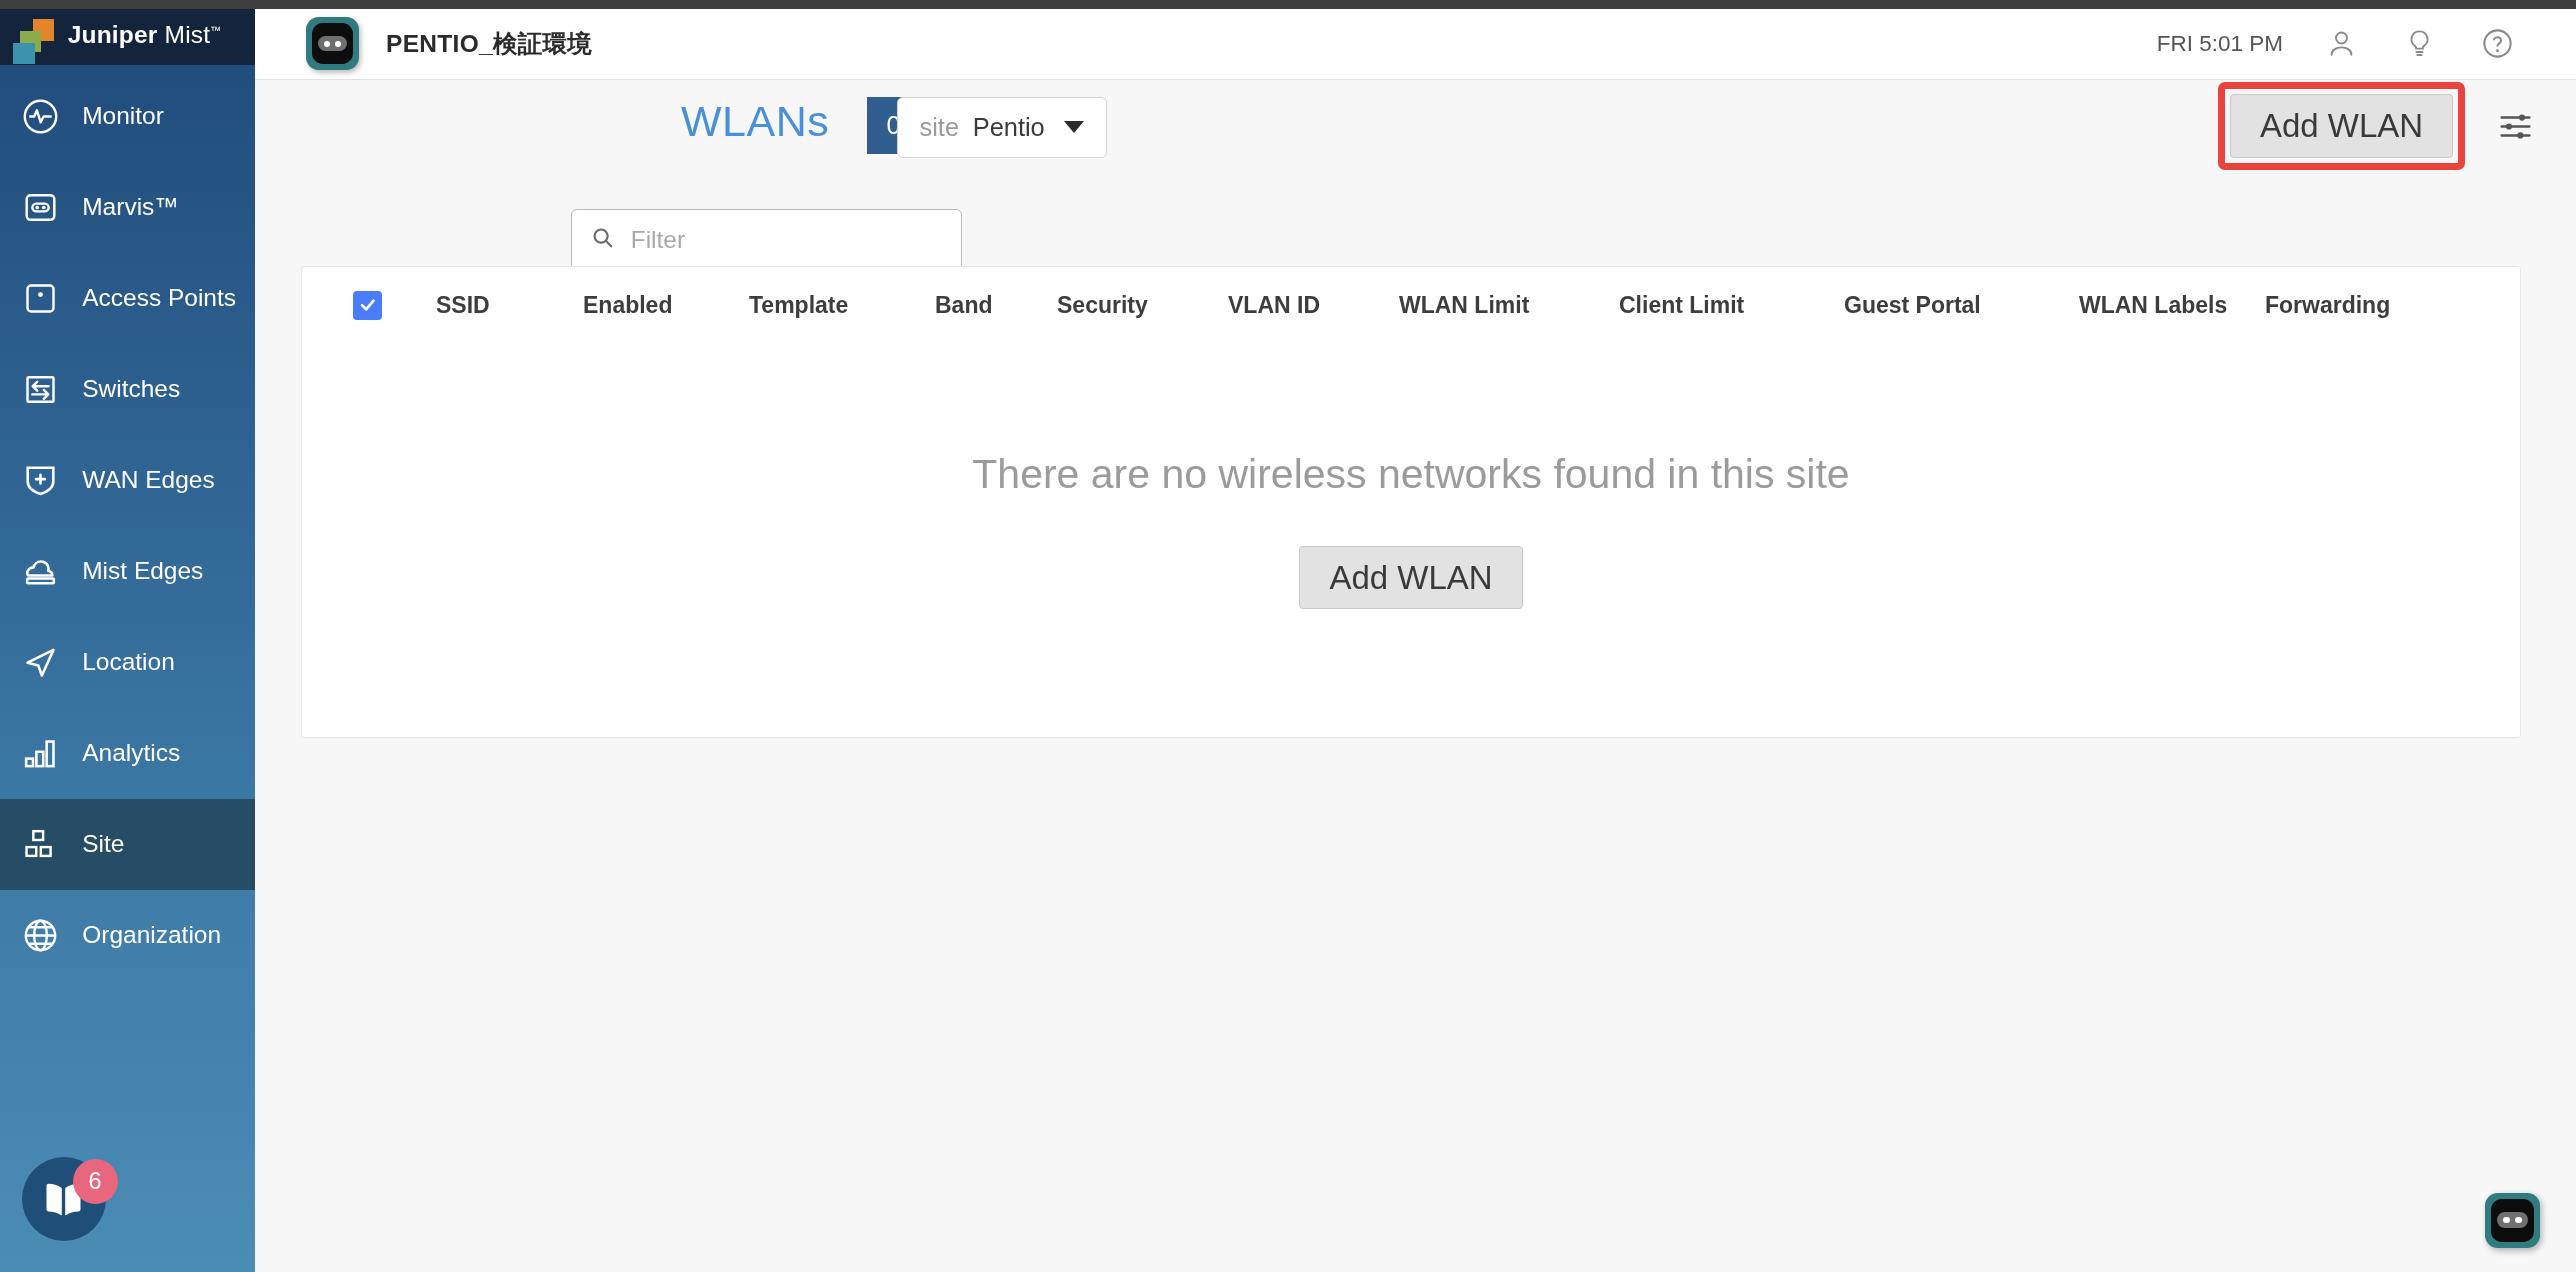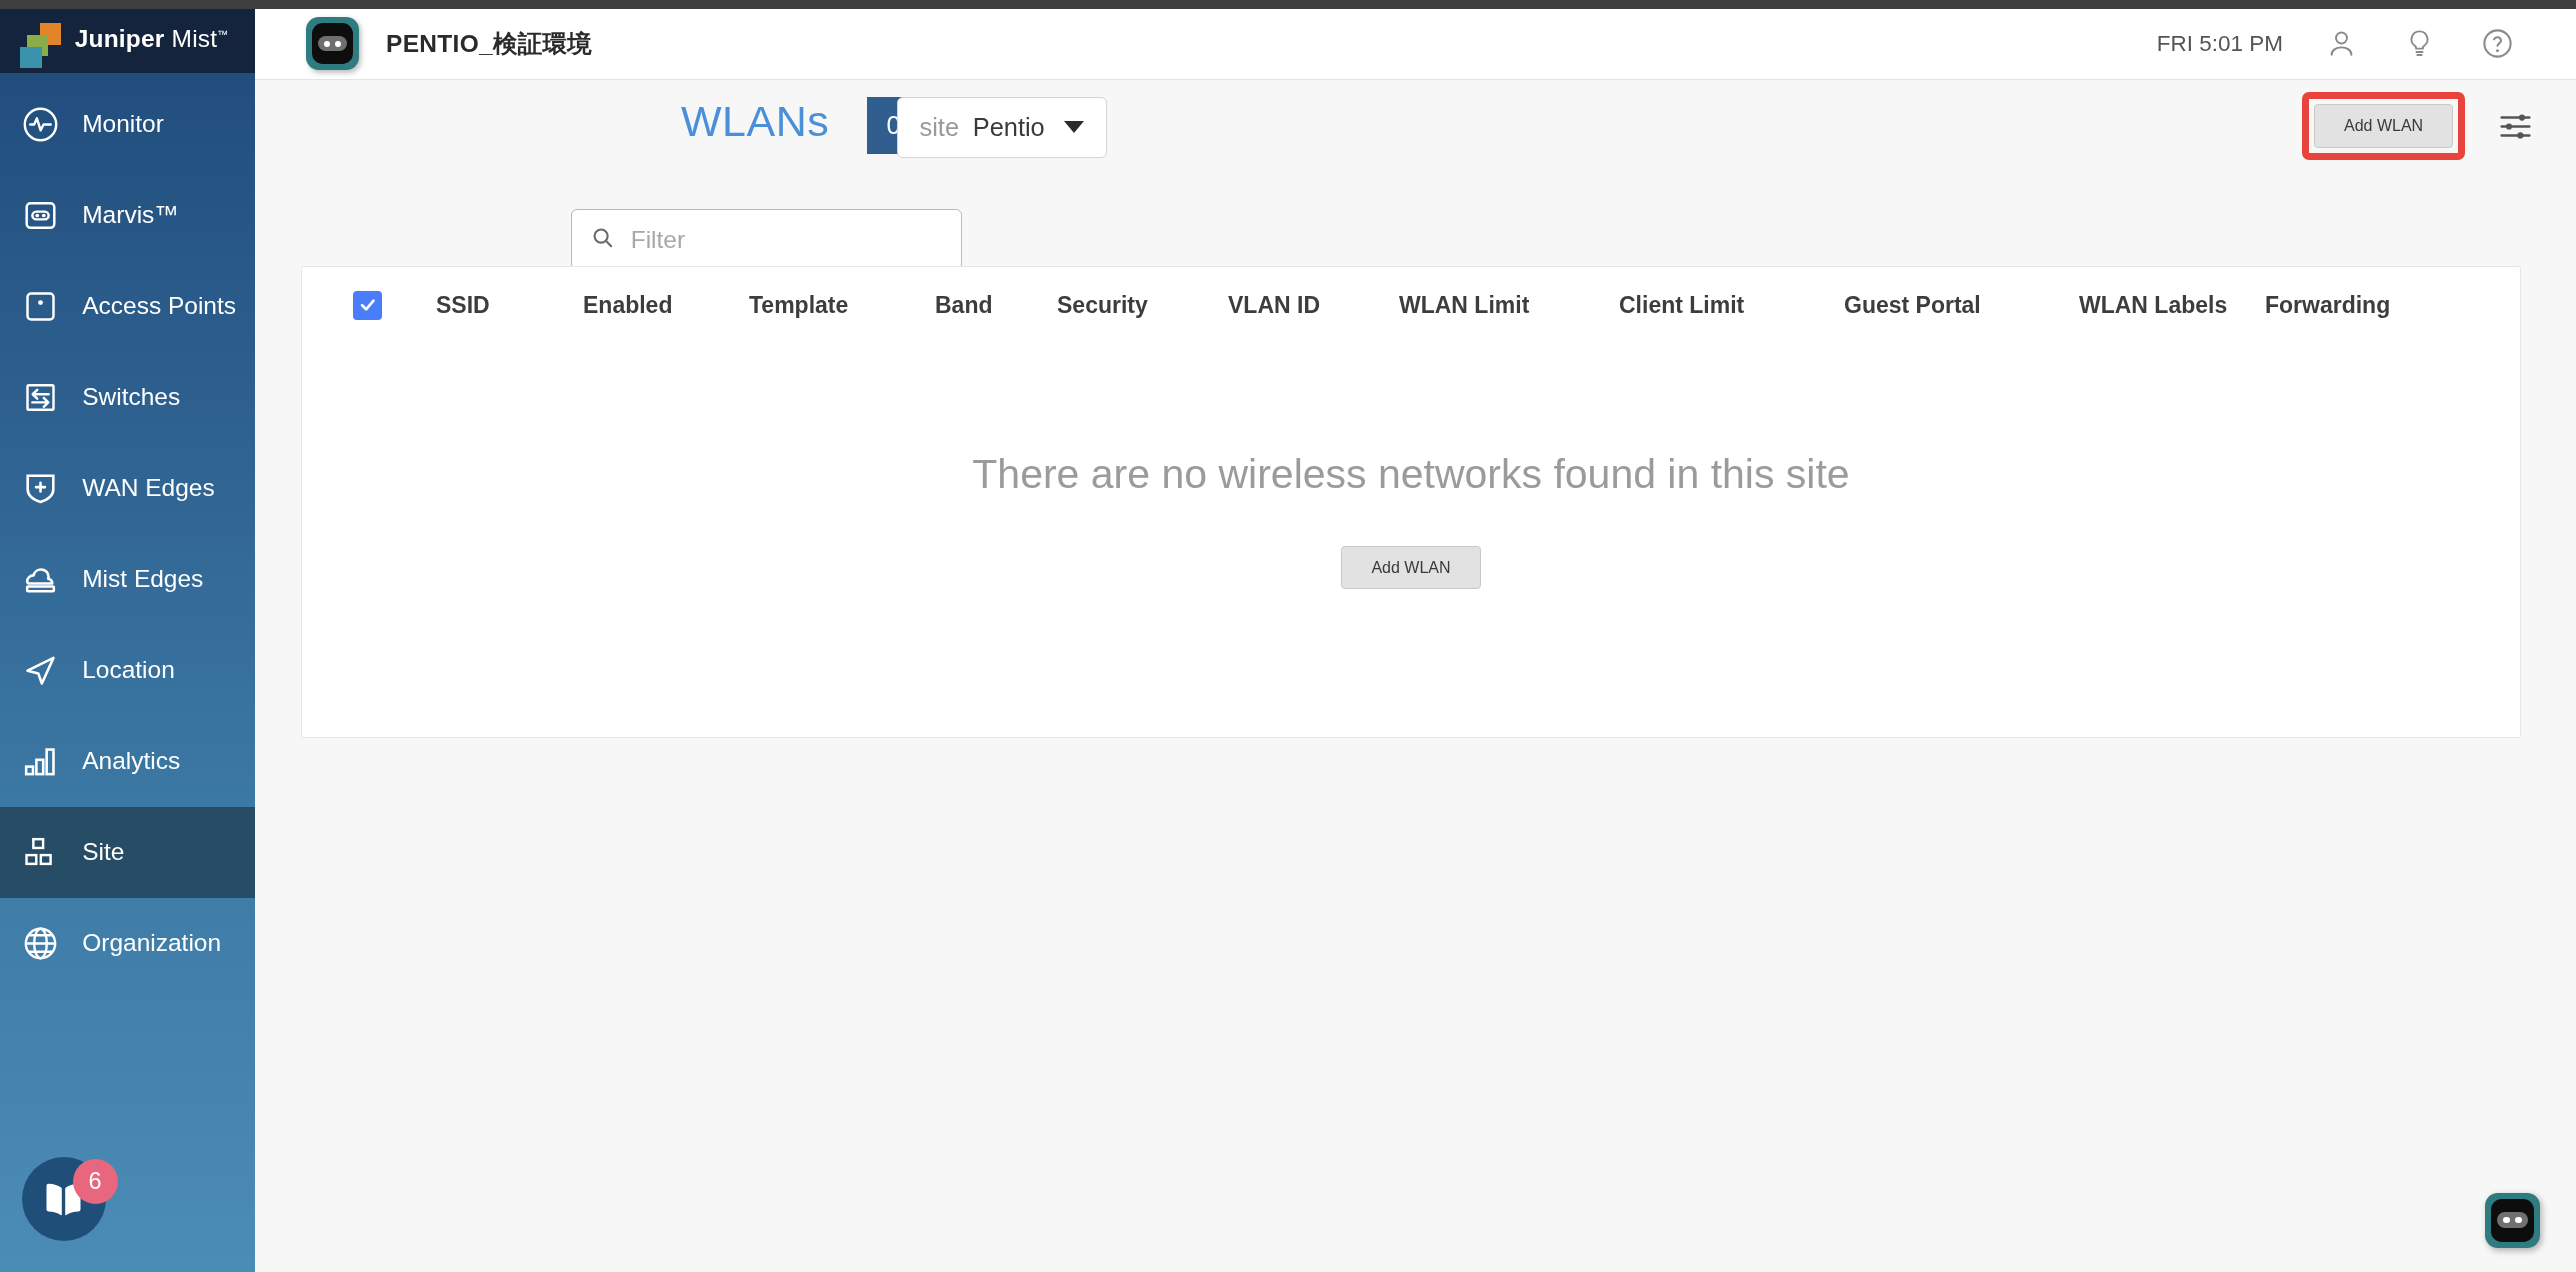--- a/index.html
+++ b/index.html
@@ -16,22 +16,22 @@
     background: #3f3f3f;
   }
 
   
   .sidebar {
     position: absolute; left: 0; top: 8.8px; width: 255px; height: 1264px;
     background: linear-gradient(to bottom, #1f4a7a 0%, #2f6391 35%, #3d7aa6 65%, #4b8cb5 100%);
     overflow: hidden;
   }
   .brand {
-    height: 64px; background: #13243c;
-    display: flex; align-items: center; padding-left: 20px;
+    height: 56px; background: #13243c;
+    display: flex; align-items: center; padding-left: 13px;
   }
   .brand-logo { width: 43px; height: 39px; position: relative; flex: 0 0 auto; }
   .brand-logo i { position: absolute; display: block; }
   .sq-orange { width: 21.5px; height: 21.5px; background: #e2842a; left: 19.6px; top: 2px; }
   .sq-green  { width: 21.5px; height: 21.5px; background: #8aad4a; left: 6.9px;  top: 13.7px; }
   .sq-teal   { width: 21.5px; height: 21.5px; background: #3b92ab; left: 0px;  top: 25.4px; }
   .brand-text {
     margin-left: 11.7px; color: #ffffff; font-size: 24.5px; letter-spacing: 0.2px;
     white-space: nowrap; position: relative; top: -2px;
   }
@@ -120,21 +120,21 @@
   }
   .head-right {
     position: absolute; right: 0; display: flex; align-items: center; gap: 0; padding-right: 39px;
   }
   .add-wlan-hl {
     border: 7.8px solid #e8443c; border-radius: 6.9px; padding: 4.9px;
     display: inline-block;
   }
   .btn-grey {
     background: #e2e2e2; border: 1px solid #c8c8c8; border-radius: 3.9px;
-    color: #3a3a3a; font-size: 16px; padding: 11.7px 29px; cursor: pointer;
+    color: #3a3a3a; font-size: 33px; padding: 11.7px 29px; cursor: pointer;
     font-family: "Liberation Sans", sans-serif;
   }
   .settings-ico { margin-left: 29px; width: 43px; height: 43px; cursor: pointer;
                   display:flex; align-items:center; justify-content:center; }
 
   
   .filter-row { position: absolute; left: 571px; top: 193px; }
   .filter-box {
     width: 391px; height: 61px; border: 1px solid #b9b9b9; border-radius: 5.9px;
     background: #fff; display: flex; align-items: center; padding: 0 17.6px; gap: 15.7px; margin-top: 16px;

